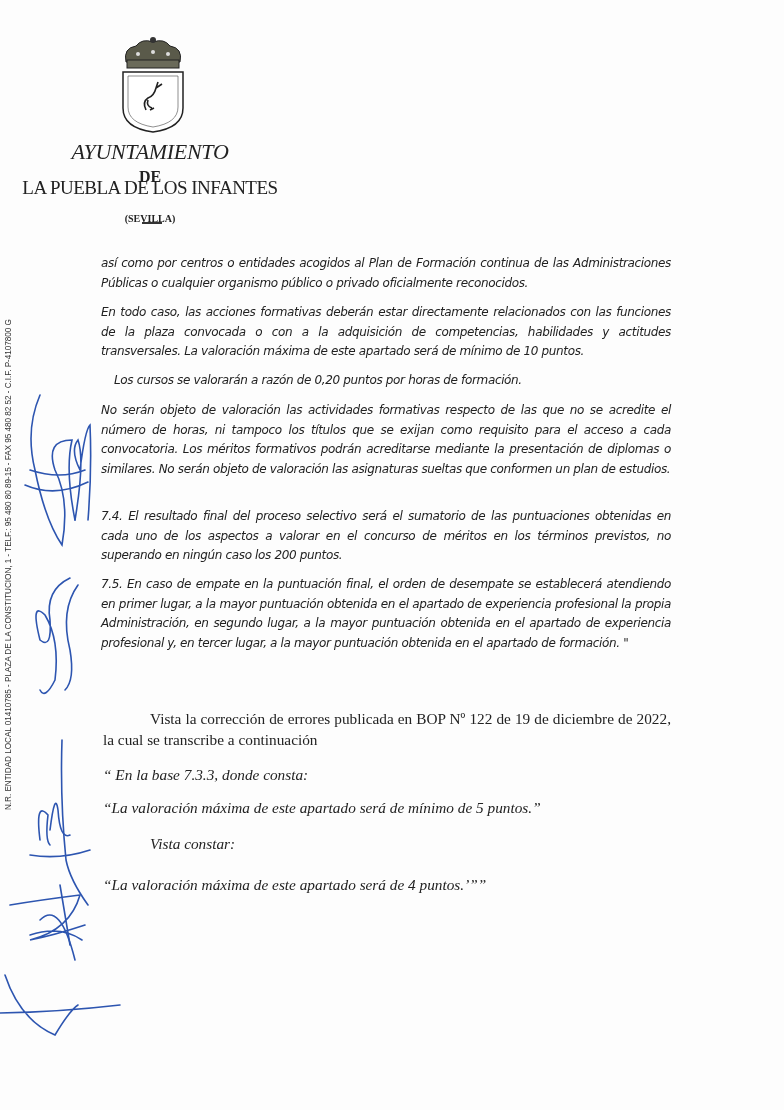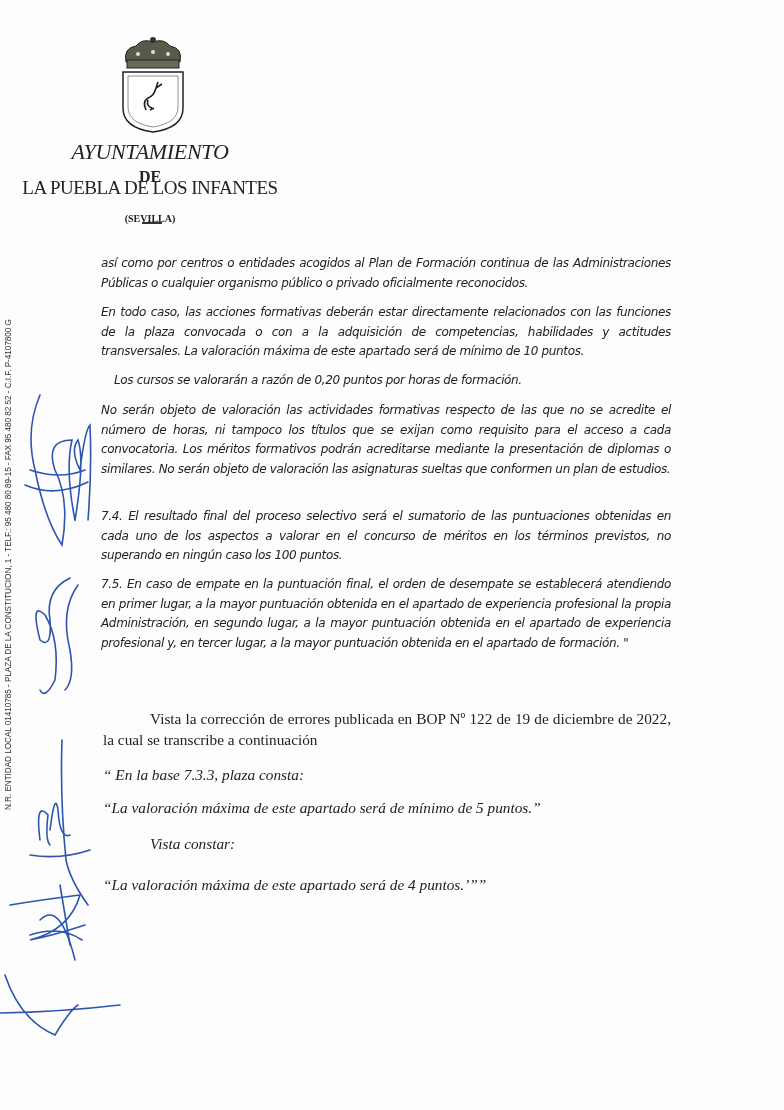--- a/index.html
+++ b/index.html
@@ -55,25 +55,25 @@
 <div class="hdr hdr1">AYUNTAMIENTO</div>
 <div class="hdr hdr2">DE</div>
 <div class="hdr hdr3">LA PUEBLA DE LOS INFANTES</div>
 <div class="hdr hdr4">(SEVILLA)</div>
 <div class="abs hdr-rule"></div>
 
 <div class="sans-block" style="top:254px;">así como por centros o entidades acogidos al Plan de Formación continua de las Administraciones Públicas o cualquier organismo público o privado oficialmente reconocidos.</div>
 <div class="sans-block" style="top:303px;">En todo caso, las acciones formativas deberán estar directamente relacionados con las funciones de la plaza convocada o con a la adquisición de competencias, habilidades y actitudes transversales. La valoración máxima de este apartado será de mínimo de 10 puntos.</div>
 <div class="sans-block" style="top:371px;margin-left:13px;">Los cursos se valorarán a razón de 0,20 puntos por horas de formación.</div>
 <div class="sans-block" style="top:401px;">No serán objeto de valoración las actividades formativas respecto de las que no se acredite el número de horas, ni tampoco los títulos que se exijan como requisito para el acceso a cada convocatoria. Los méritos formativos podrán acreditarse mediante la presentación de diplomas o similares. No serán objeto de valoración las asignaturas sueltas que conformen un plan de estudios.</div>
-<div class="sans-block" style="top:507px;">7.4. El resultado final del proceso selectivo será el sumatorio de las puntuaciones obtenidas en cada uno de los aspectos a valorar en el concurso de méritos en los términos previstos, no superando en ningún caso los 100 puntos.</div>
+<div class="sans-block" style="top:507px;">7.4. El resultado final del proceso selectivo será el sumatorio de las puntuaciones obtenidas en cada uno de los aspectos a valorar en el concurso de méritos en los términos previstos, no superando en ningún caso los 200 puntos.</div>
 <div class="sans-block" style="top:575px;">7.5. En caso de empate en la puntuación final, el orden de desempate se establecerá atendiendo en primer lugar, a la mayor puntuación obtenida en el apartado de experiencia profesional la propia Administración, en segundo lugar, a la mayor puntuación obtenida en el apartado de experiencia profesional y, en tercer lugar, a la mayor puntuación obtenida en el apartado de formación. "</div>
 
 <div class="serif-block indent" style="top:708px;">Vista la corrección de errores publicada en BOP Nº 122 de 19 de diciembre de 2022, la cual se transcribe a continuación</div>
-<div class="serif-block serif-it" style="top:764px;">“ En la base 7.3.3, plaza consta:</div>
+<div class="serif-block serif-it" style="top:764px;">“ En la base 7.3.3, donde consta:</div>
 <div class="serif-block serif-it" style="top:797px;">“La valoración máxima de este apartado será de mínimo de 5 puntos.”</div>
 <div class="serif-block serif-it" style="top:833px; left:150px;">Vista constar:</div>
 <div class="serif-block serif-it" style="top:866px;margin-top:8px;">“La valoración máxima de este apartado será de 4 puntos.’””</div>
 
 <div class="side-text">N.R. ENTIDAD LOCAL 01410785 - PLAZA DE LA CONSTITUCION, 1 - TELF.: 95 480 80 89-15 - FAX 95 480 82 52 - C.I.F. P-4107800 G</div>
 
 <svg class="sig" width="160" height="1110" viewBox="0 0 160 1110">
   <g fill="none" stroke="#2d55b0" stroke-width="1.6" stroke-linecap="round">
 
     <path d="M40 395 Q25 430 35 470 Q45 520 62 545 Q70 500 55 470 Q45 440 72 440 Q65 470 75 520"></path>

